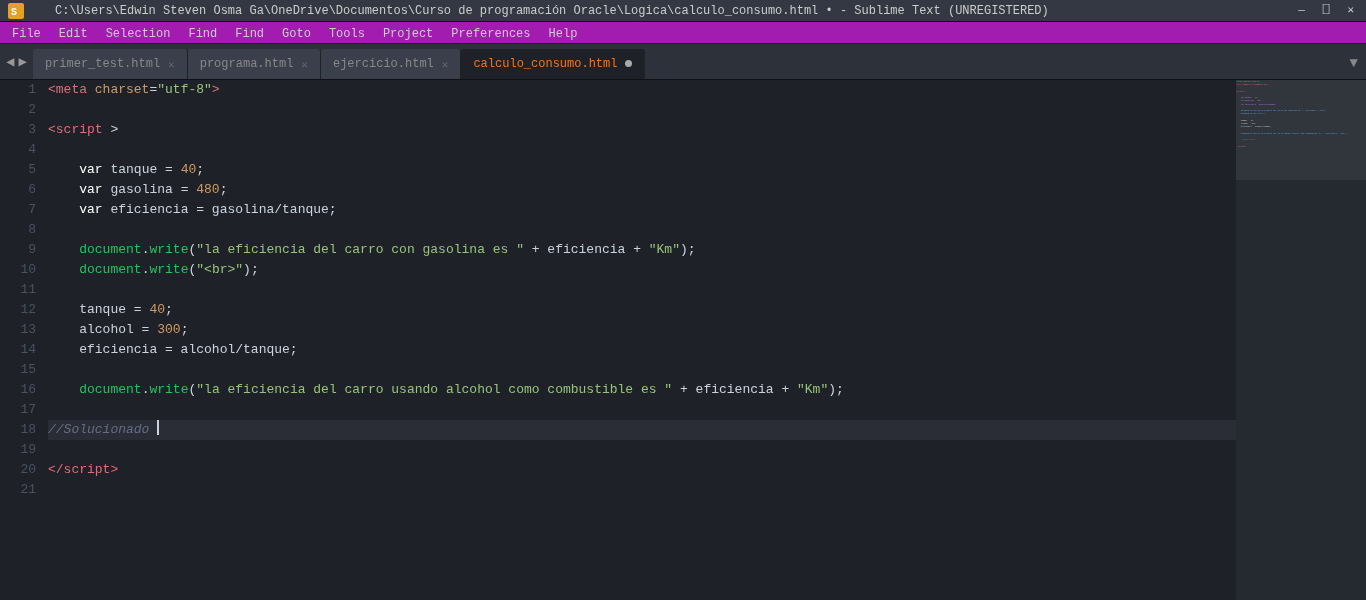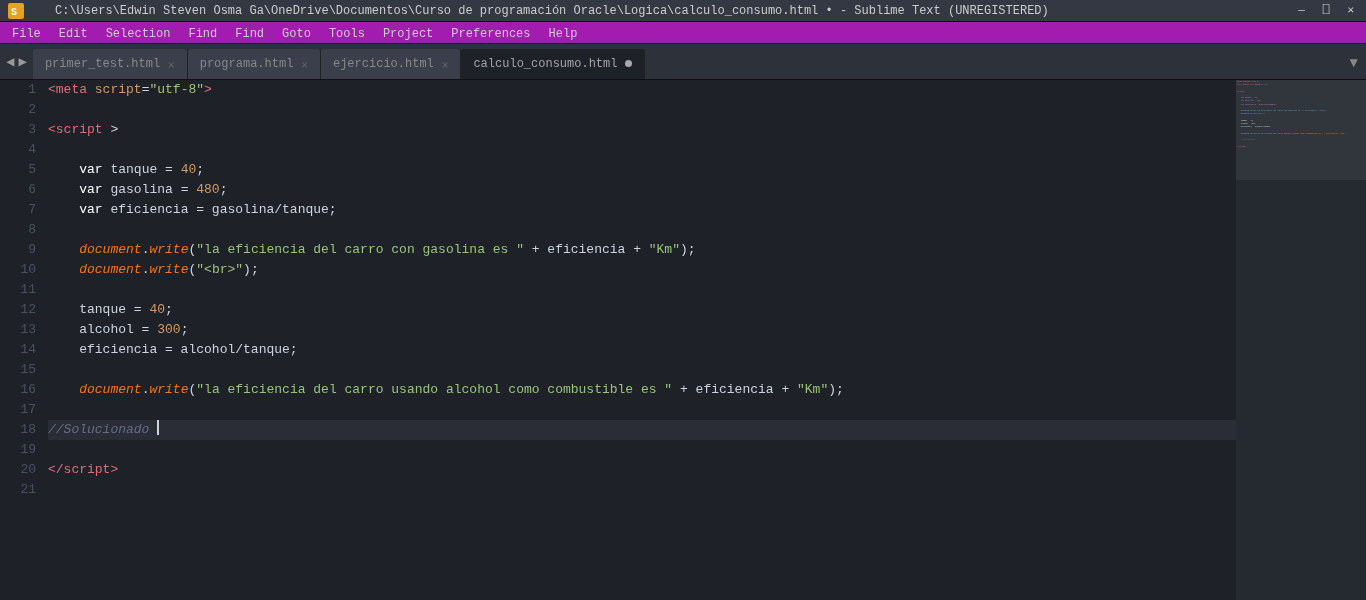--- a/index.html
+++ b/index.html
@@ -100,21 +100,21 @@
       font-size: 12px;
       cursor: pointer;
       border-right: 1px solid #222;
       border-top-left-radius: 3px;
       border-top-right-radius: 3px;
       gap: 8px;
       margin-top: 6px;
     }
     .tab.active {
       background: #1e2228;
-      color: #a3a3a3;
+      color: #f97316;
       border-bottom: 1px solid #1e2228;
       margin-top: 24px;
     }
     .tab-close {
       font-size: 11px;
       color: #666;
       cursor: pointer;
     }
     .tab-dirty {
       width: 7px;
@@ -177,21 +177,21 @@
 
     
     .tag { color: #e06c75; }
     .attr-name { color: #d19a66; }
     .attr-value { color: #98c379; }
     .var-keyword { color: #ffffff; }
     .string { color: #98c379; }
     .number { color: #d19a66; }
     .comment { color: #636d83; font-style: italic; }
     .plain { color: #cdd3de; }
-    .doc-write { color: #f97316; font-style: italic; }
+    .doc-write { color: #22c55e; }
     .cursor {
       display: inline-block;
       width: 2px;
       height: 15px;
       background: #cdd3de;
       vertical-align: middle;
       animation: blink 1s step-end infinite;
     }
     @keyframes blink {
       50% { opacity: 0; }
@@ -305,21 +305,21 @@
     <span class="line-num">17</span>
     <span class="line-num">18</span>
     <span class="line-num">19</span>
     <span class="line-num">20</span>
     <span class="line-num">21</span>
   </div>
 
   <div id="code-area">
 
     <div class="code-line">
-      <span class="tag">&lt;meta </span><span class="attr-name">script</span><span class="plain">=</span><span class="attr-value">"utf-8"</span><span class="tag">&gt;</span>
+      <span class="tag">&lt;meta </span><span class="attr-name">charset</span><span class="plain">=</span><span class="attr-value">"utf-8"</span><span class="tag">&gt;</span>
     </div>
 
 
     <div class="code-line">&nbsp;</div>
 
     <div class="code-line">
       <span class="tag">&lt;script</span><span class="plain"> &gt;</span>
     </div>
 
     <div class="code-line">&nbsp;</div>

